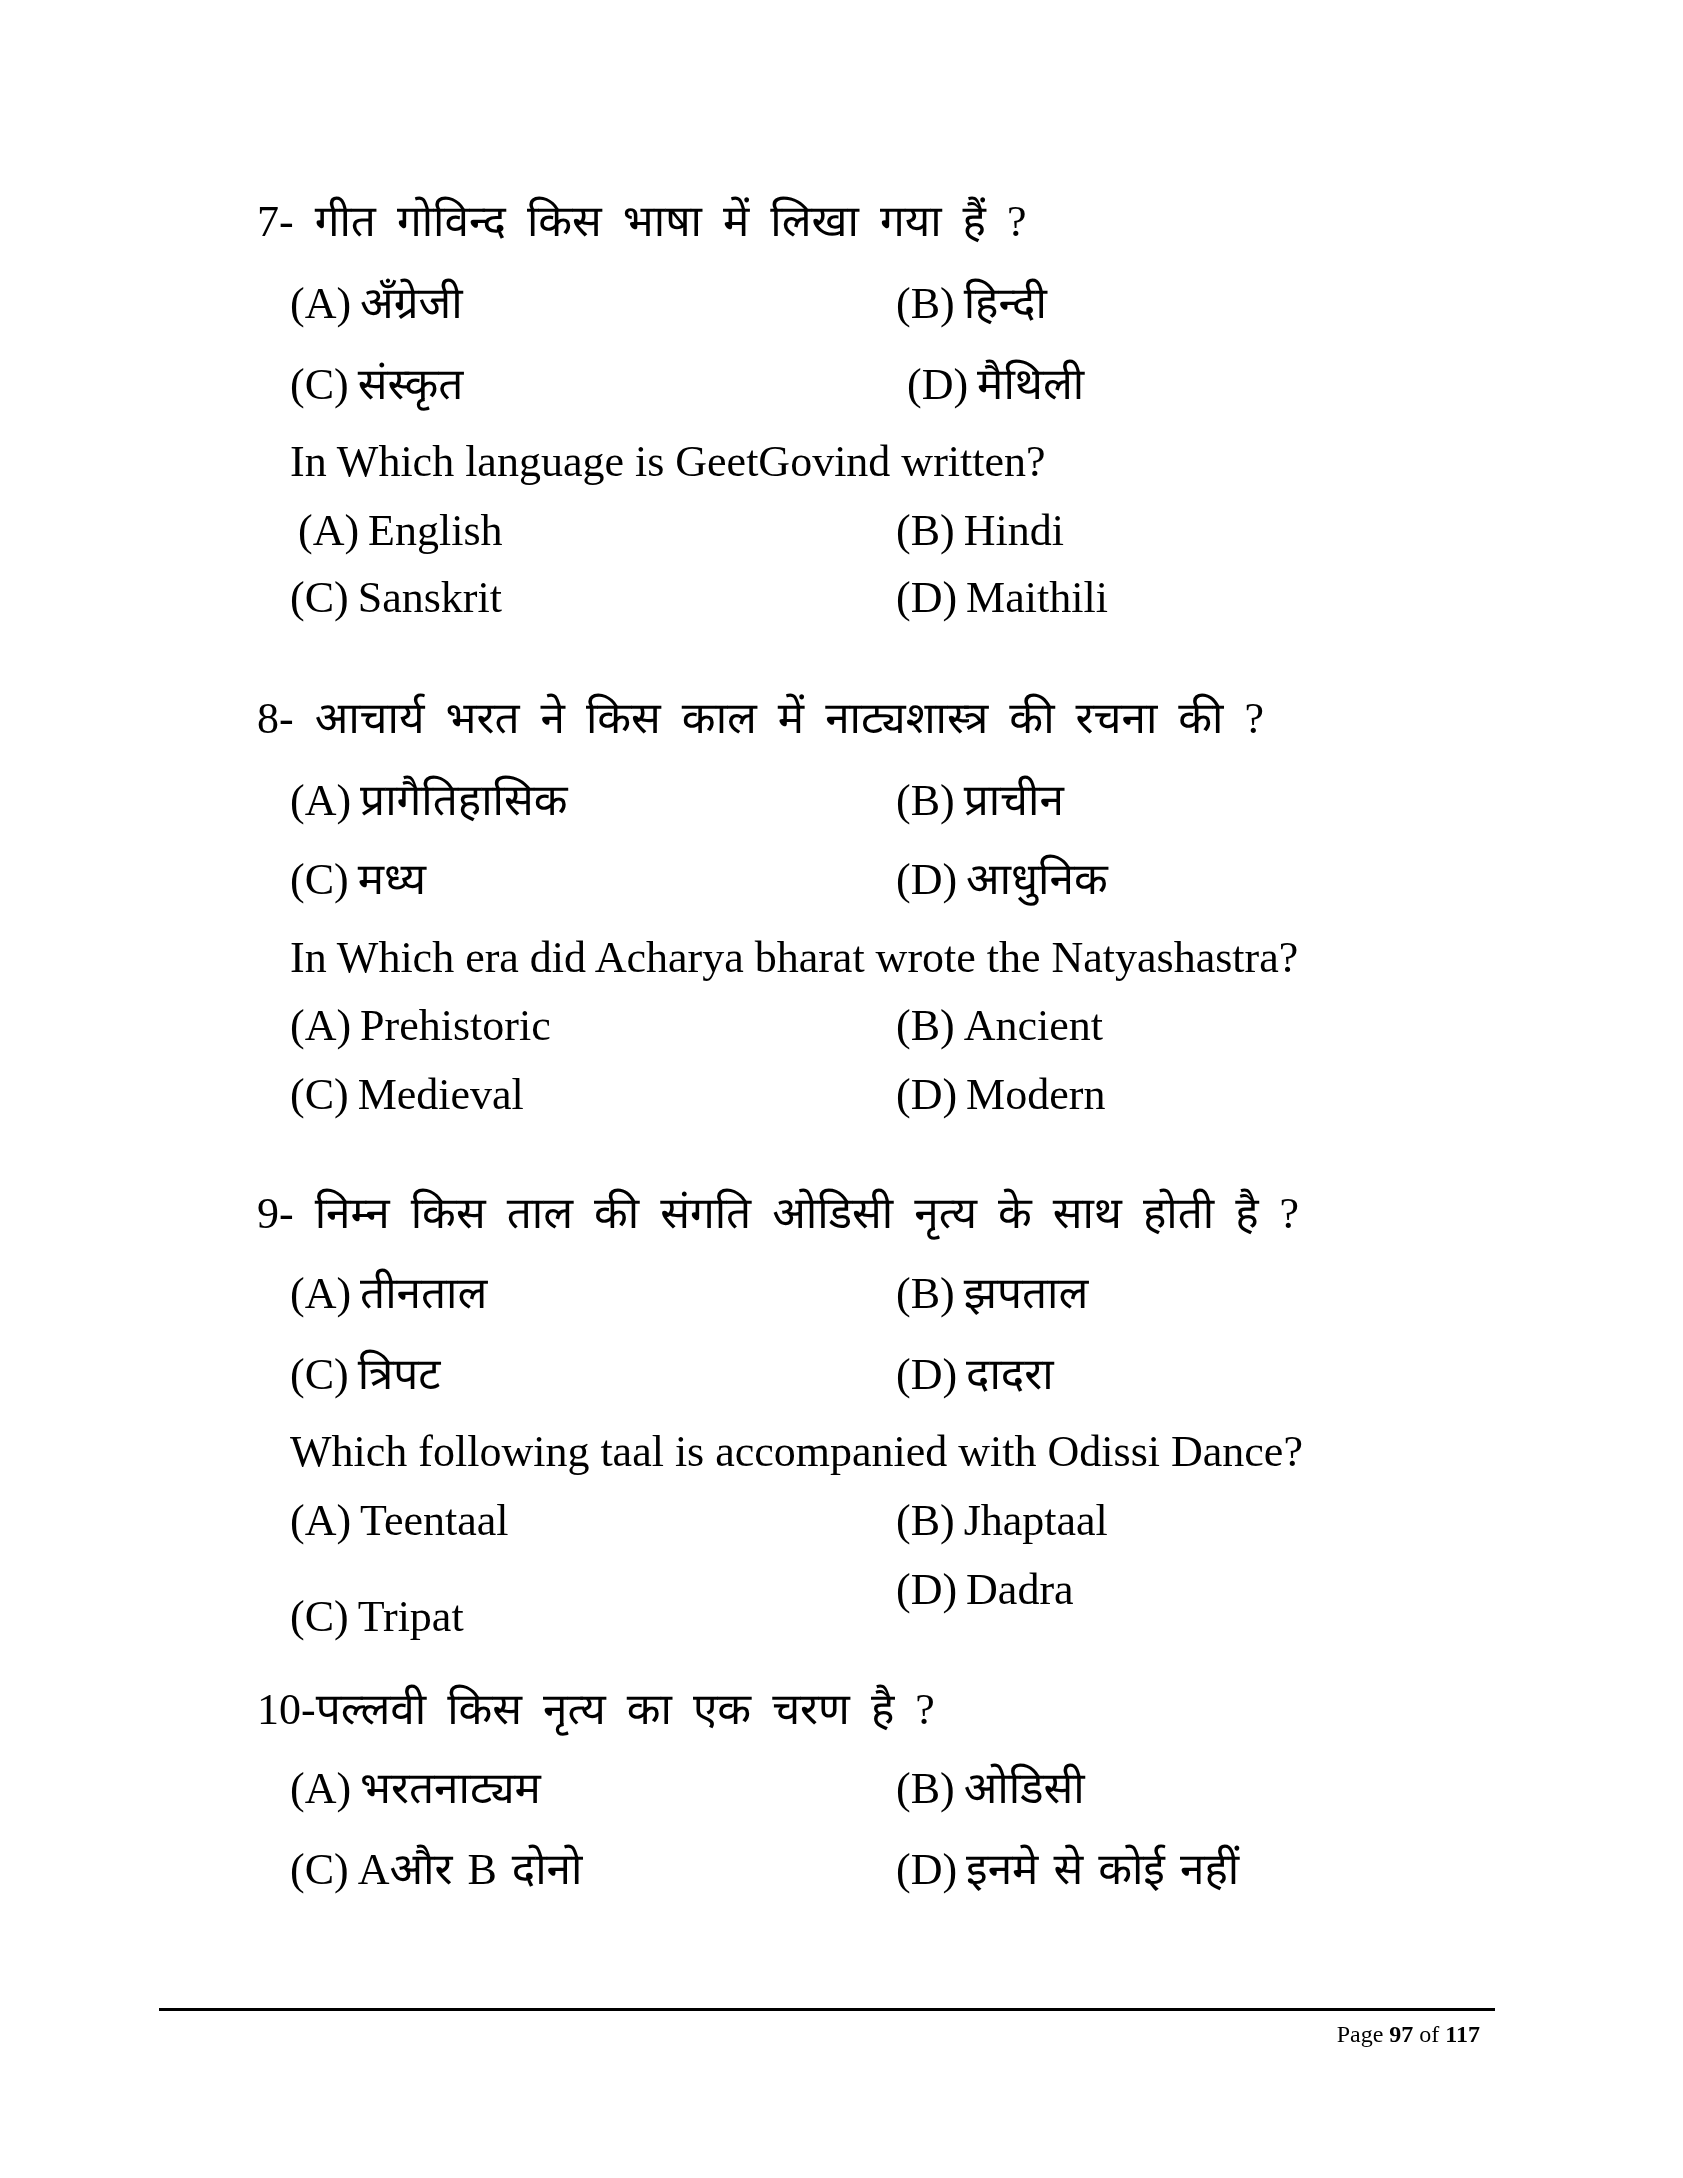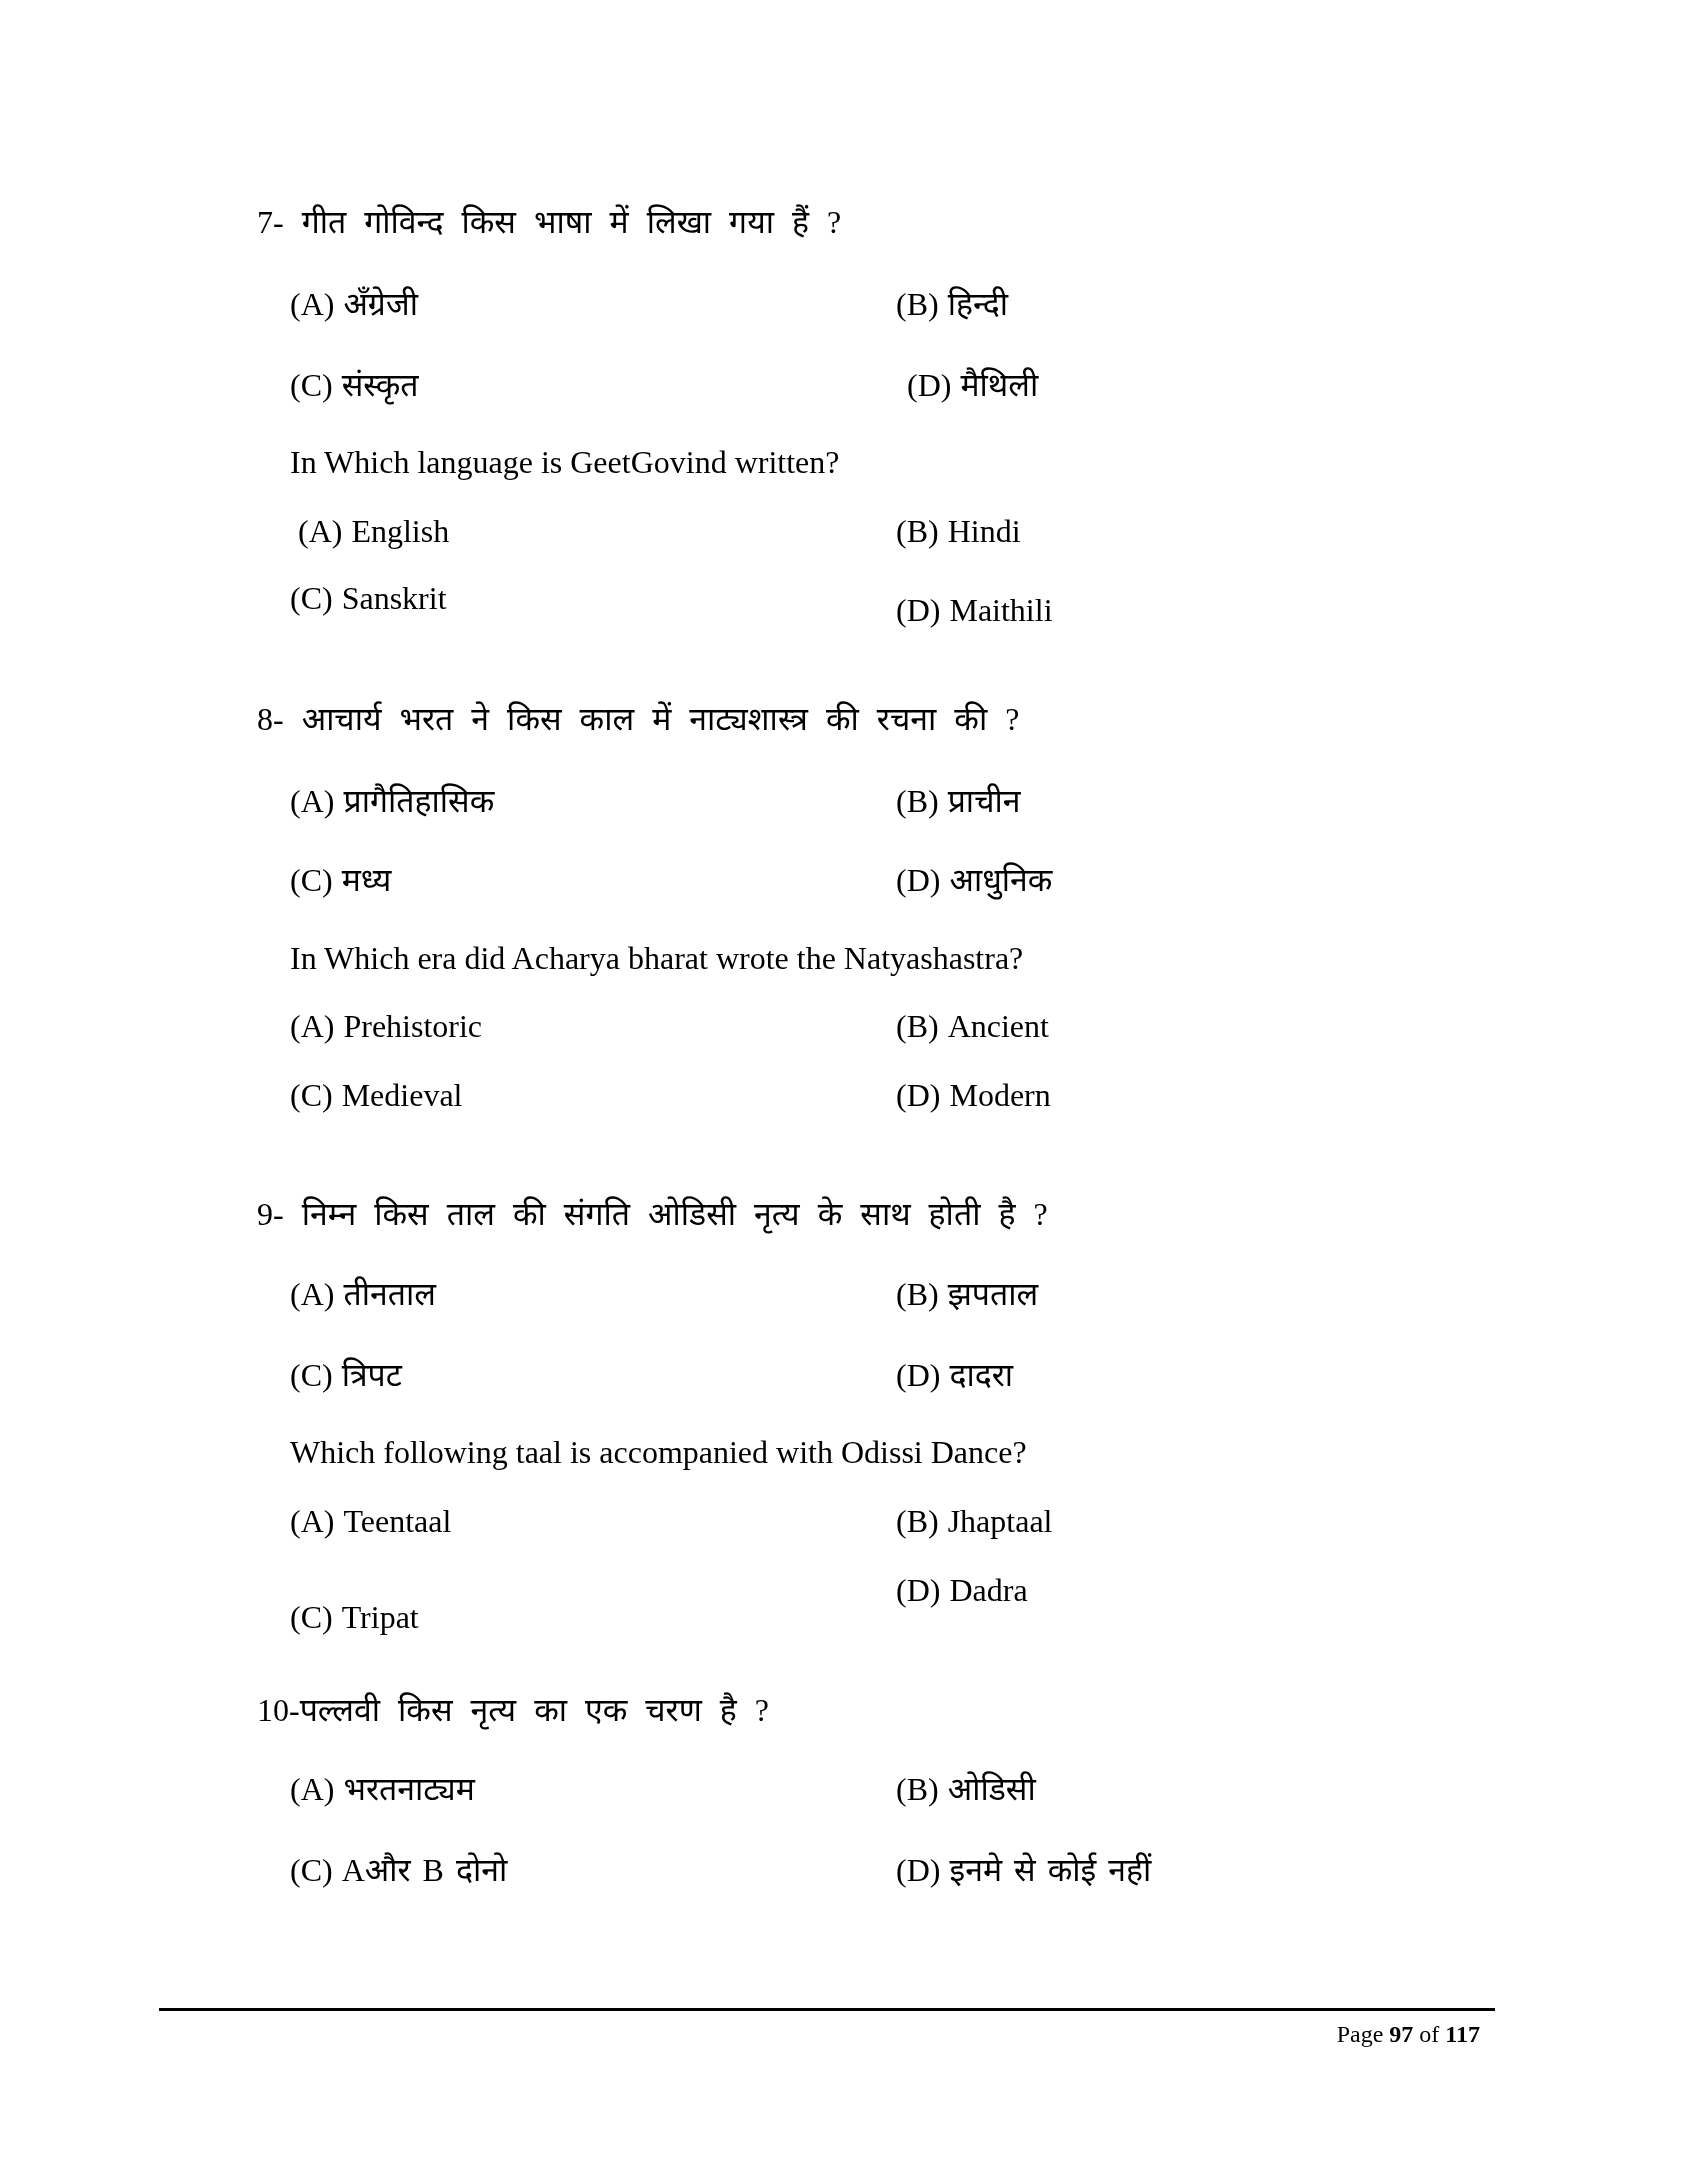--- a/index.html
+++ b/index.html
@@ -1,18 +1,18 @@
 <!DOCTYPE html>
 <html><head>
 <meta charset="utf-8">
 <style>
   html, body { margin: 0; padding: 0; background: #ffffff; }
   body { width: 1683px; height: 2178px; position: relative; overflow: hidden;
          font-family: "Liberation Serif", "DejaVu Serif", serif; color: #000; }
-  .line { position: absolute; white-space: nowrap; font-size: 32px; line-height: 32px; height: 32px; }
+  .line { position: absolute; white-space: nowrap; font-size: 44px; line-height: 32px; height: 32px; }
   .q-hi { word-spacing: 10px; }
   .opt-hi { word-spacing: 4px; }
   .lbl { display: inline-block; margin-right: 9px; }
   .rule { position: absolute; left: 159px; top: 2008px; width: 1336px; height: 3px; background: #000; }
   .footer { position: absolute; top: 2020px; right: 203px; font-family: Liberation Serif, serif;
             font-size: 24px; line-height: 28px; white-space: nowrap; }
   .footer b { font-weight: bold; }
 </style>
 </head>
 <body>
@@ -38,21 +38,21 @@
   <div class="line" style="left:290px; top:446px;">In Which language is GeetGovind written?</div>
   <div class="line" style="left:298px; top:515px;">
     <span class="lbl">(A)</span><span>English</span>
   </div>
   <div class="line" style="left:896px; top:515px;">
     <span class="lbl">(B)</span><span>Hindi</span>
   </div>
   <div class="line" style="left:290px; top:582px;">
     <span class="lbl">(C)</span><span>Sanskrit</span>
   </div>
-  <div class="line" style="left:896px; top:582px;margin-top:12px;">
+  <div class="line" style="left:896px; top:582px;">
     <span class="lbl">(D)</span><span>Maithili</span>
   </div>
 </div>
 
 <div>
   <div class="line q-hi" style="left:257px; top:703px;">
     <span>8-</span>
     <span>आचार्य भरत ने किस काल में नाट्यशास्त्र की रचना की ?</span>
   </div>
   <div class="line opt-hi" style="left:290px; top:785px;font-family:Liberation Serif, serif;">

